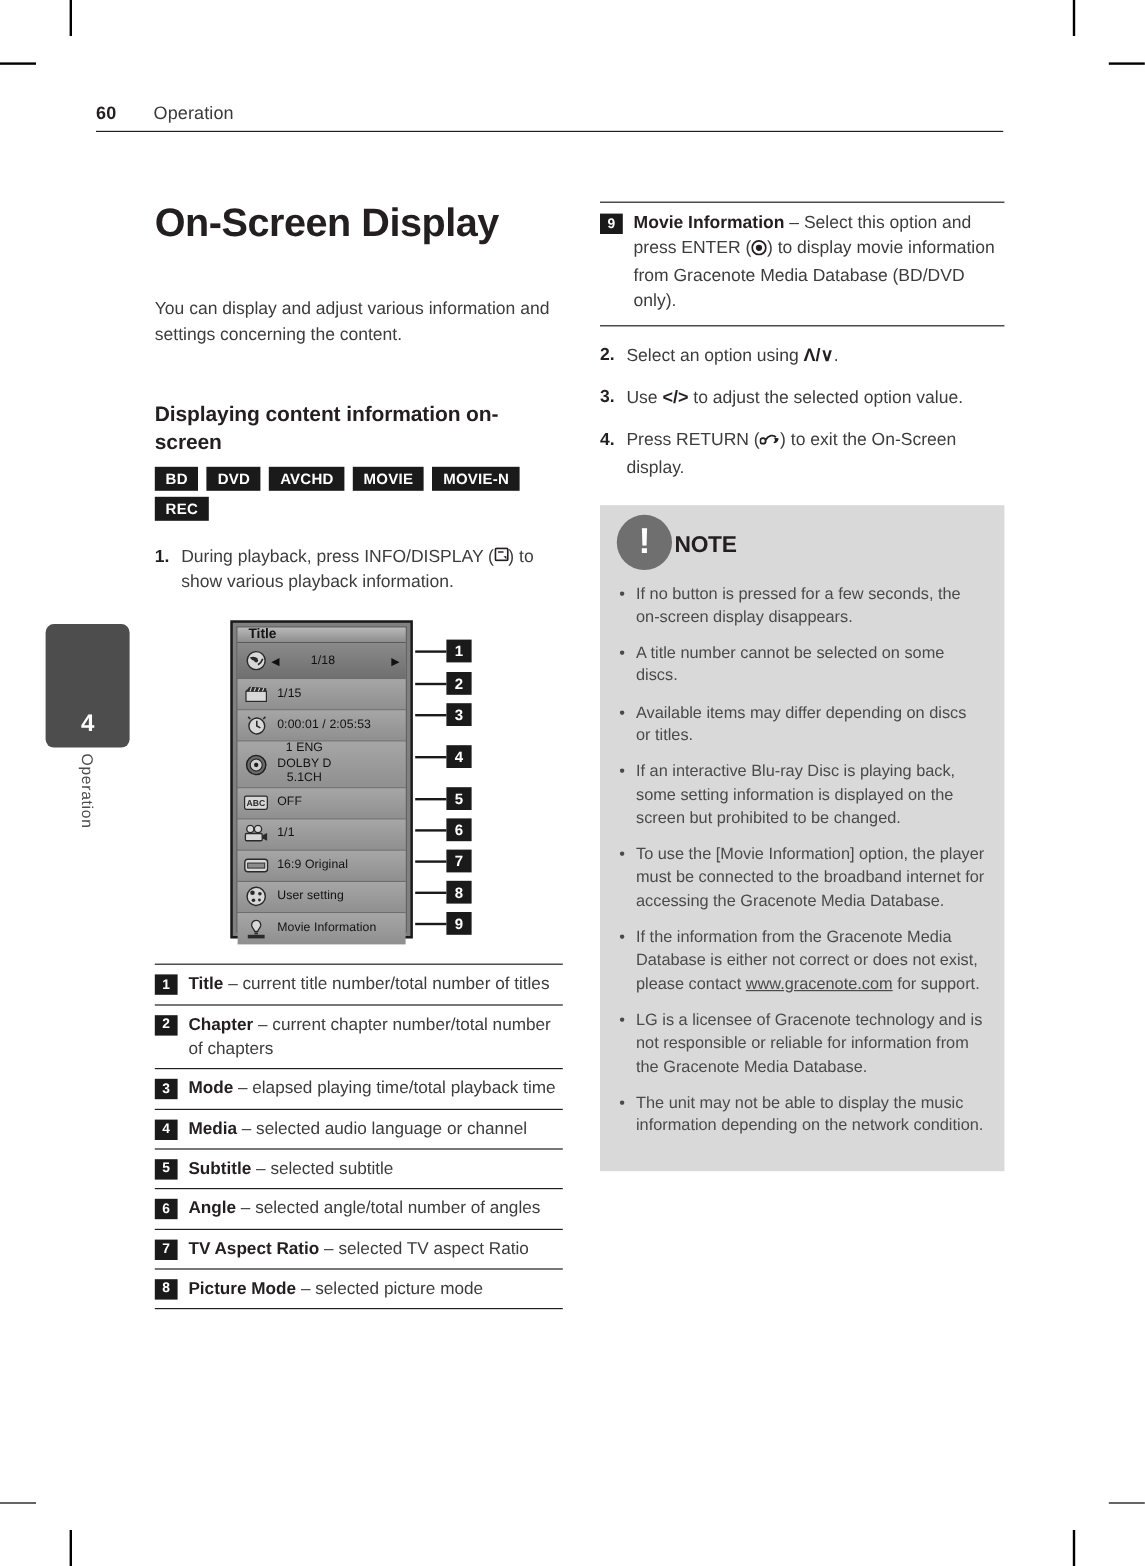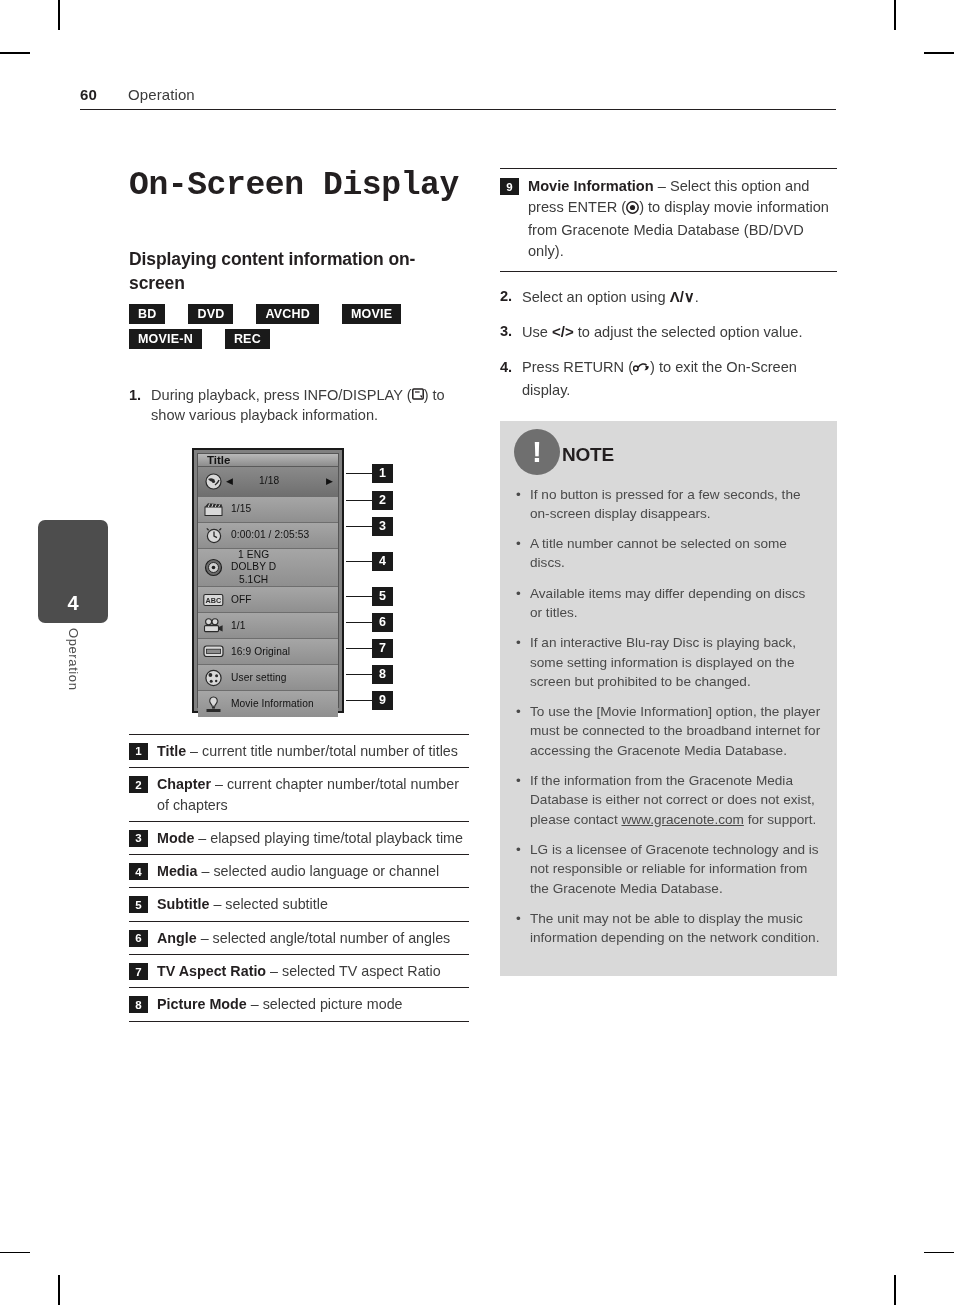--- a/index.html
+++ b/index.html
@@ -51,32 +51,32 @@
     writing-mode:vertical-rl; text-orientation:mixed;
     font-size:13px; color:#4d4d4d; letter-spacing:.6px;
   }
 
   
   .col-left  { position:absolute; left:129px; top:168px; width:340px; }
   .col-right { position:absolute; left:500px; top:168px; width:337px; }
 
   h1.title {
     font-size:33px; font-weight:bold; letter-spacing:-0.4px;
-    margin:0 0 44px 0; line-height:1.1;font-family:Liberation Mono, monospace;
+    margin:0 0 44px 0; line-height:1.1;
   }
   p.intro {
     font-size:14.6px; line-height:1.42; color:#3c3c3c; margin:0 0 44px 0;
   }
   h2.sub {
     font-size:17.5px; font-weight:bold; margin:0 0 8px 0; line-height:1.35;
     letter-spacing:-0.1px;
   }
 
   
-  .badges { display:flex; flex-wrap:wrap; gap:5px 23px; margin:4px 0 36px 0; width:320px; }
+  .badges { display:flex; flex-wrap:wrap; gap:5px 7px; margin:4px 0 20px 0; width:320px; }
   .badge {
     background:#1a1a1a; color:#fff; font-size:12.5px; font-weight:bold;
     padding:3px 9px 3px 9px; line-height:1.12; letter-spacing:.2px;
     display:inline-block;
   }
 
   
   .step { display:flex; margin-bottom:14px; font-size:14.6px; line-height:1.42; color:#3c3c3c; }
   .step-n { font-weight:bold; color:#231f20; width:22px; flex:0 0 22px; }
   .step-b { flex:1; }
@@ -195,20 +195,21 @@
   <div class="chapter-num">4</div>
 </div>
 <div class="chapter-label">
   <span>Operation</span>
 </div>
 
 <div class="col-left">
 
   <h1 class="title">On-Screen Display</h1>
 
+  <p class="intro">You can display and adjust various information and settings concerning the content.</p>
 
   <h2 class="sub">Displaying content information on-screen</h2>
 
   <div class="badges">
     <span class="badge">BD</span>
     <span class="badge">DVD</span>
     <span class="badge">AVCHD</span>
     <span class="badge">MOVIE</span>
     <span class="badge">MOVIE-N</span>
     <span class="badge">REC</span>

